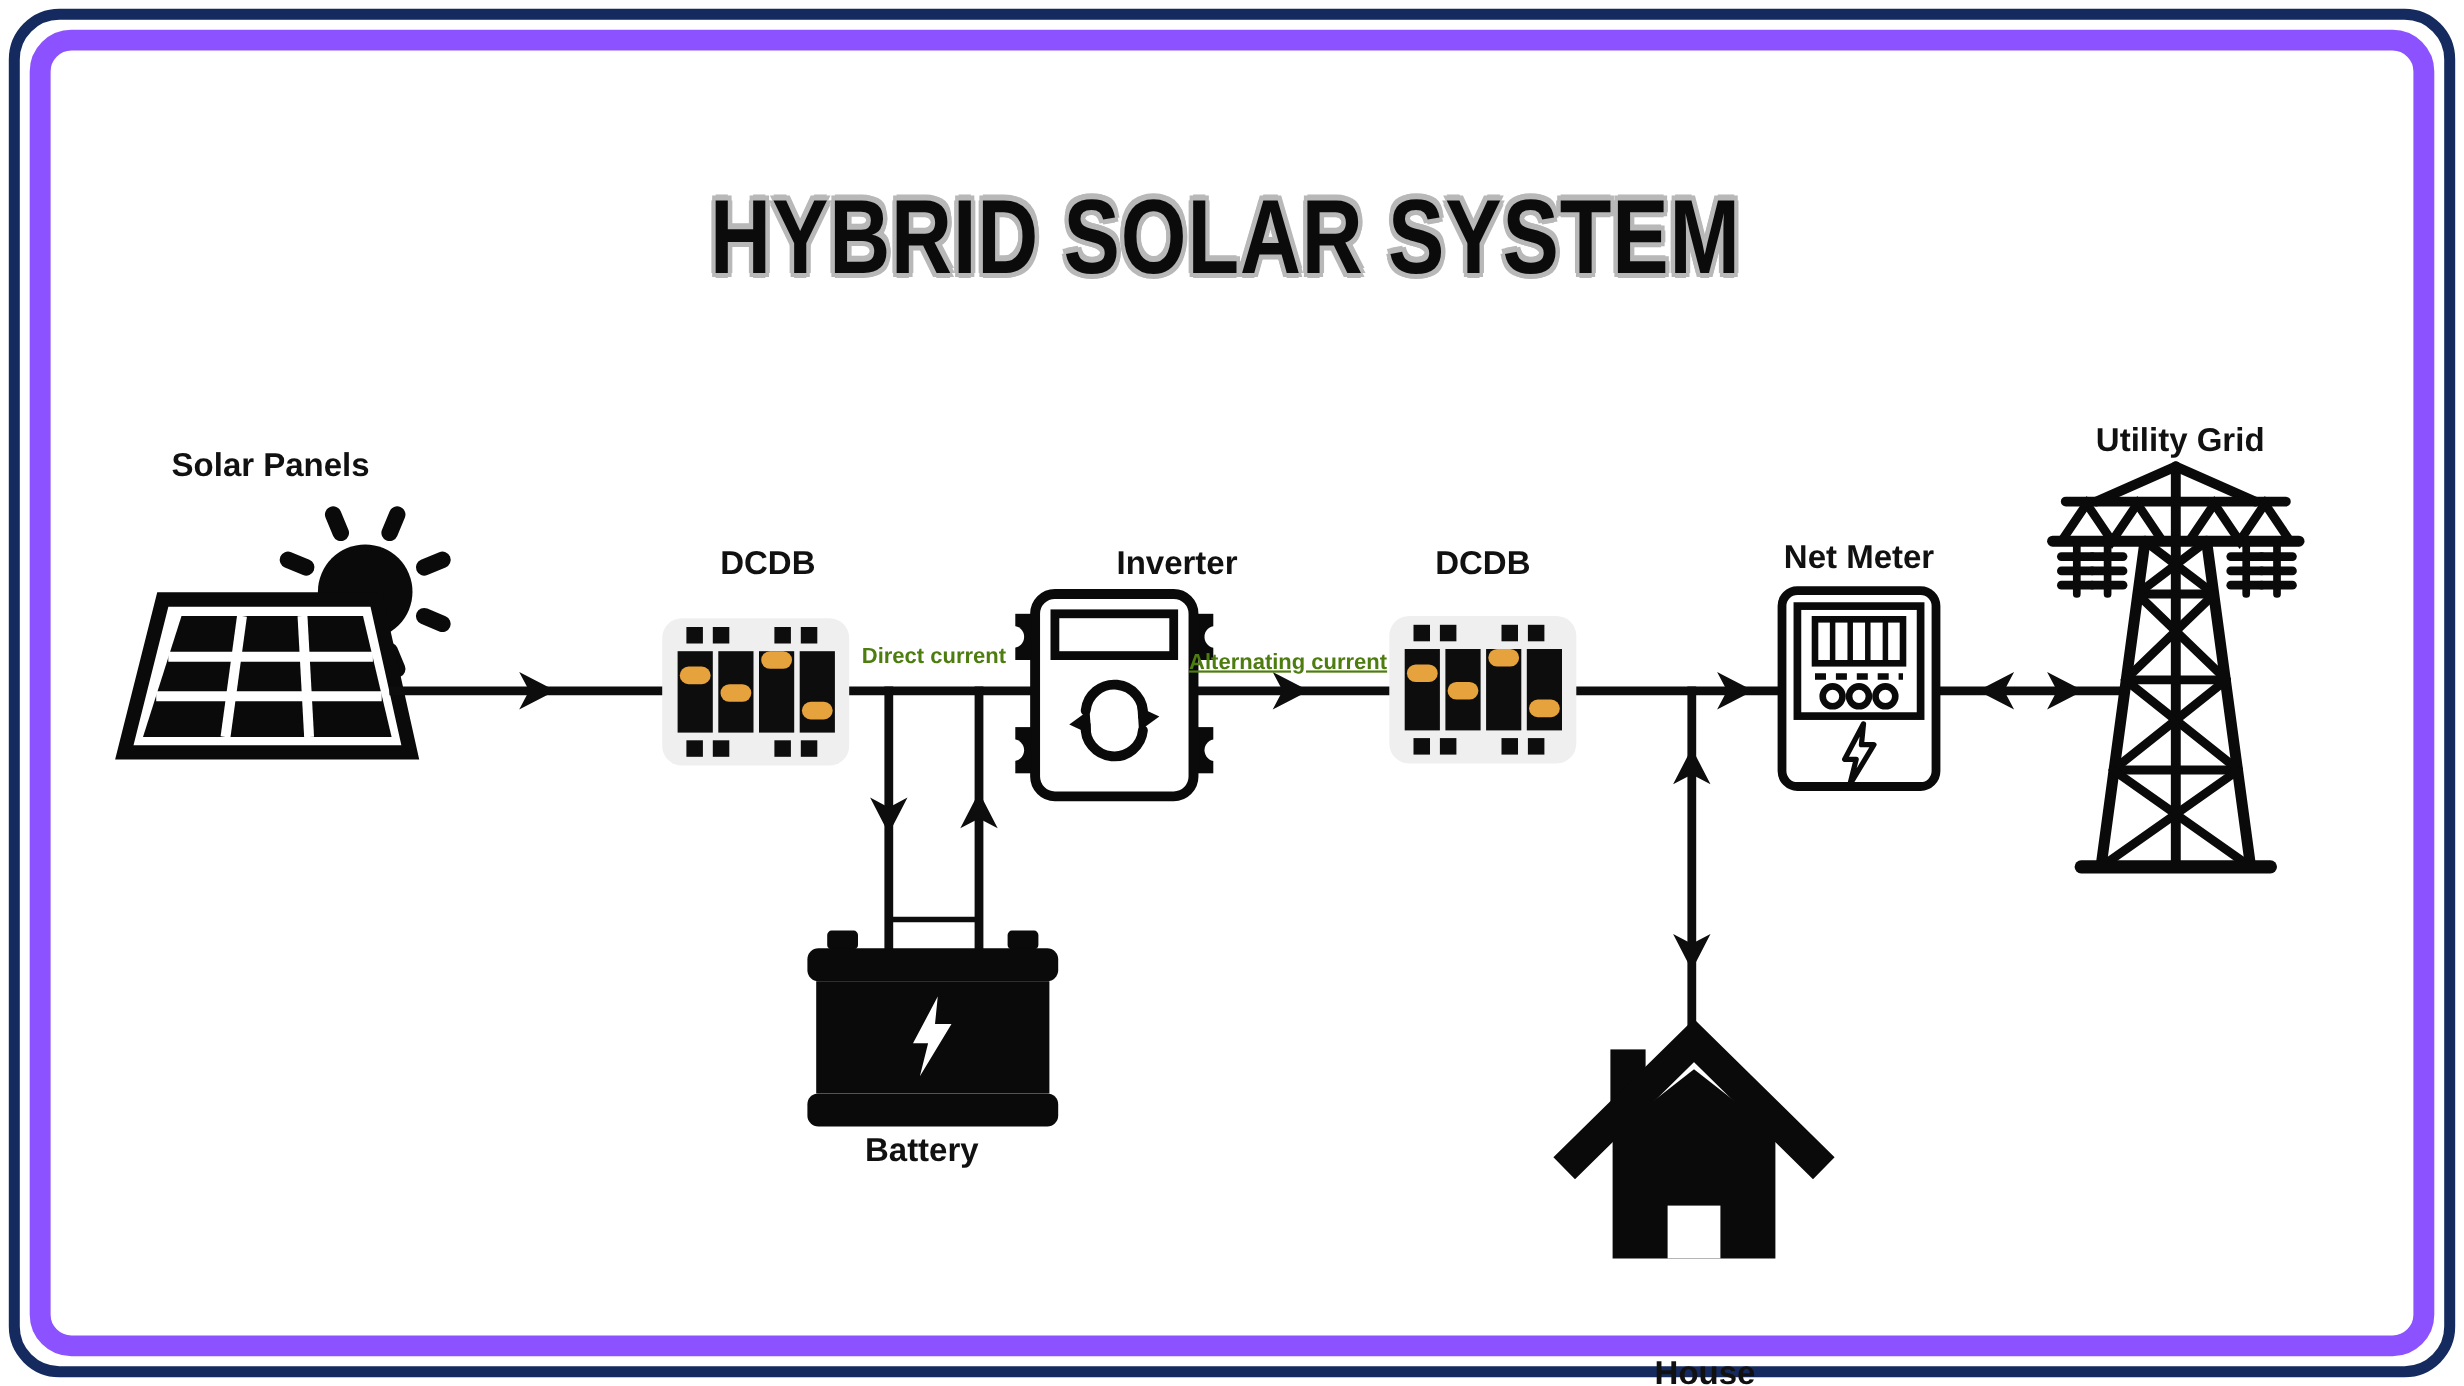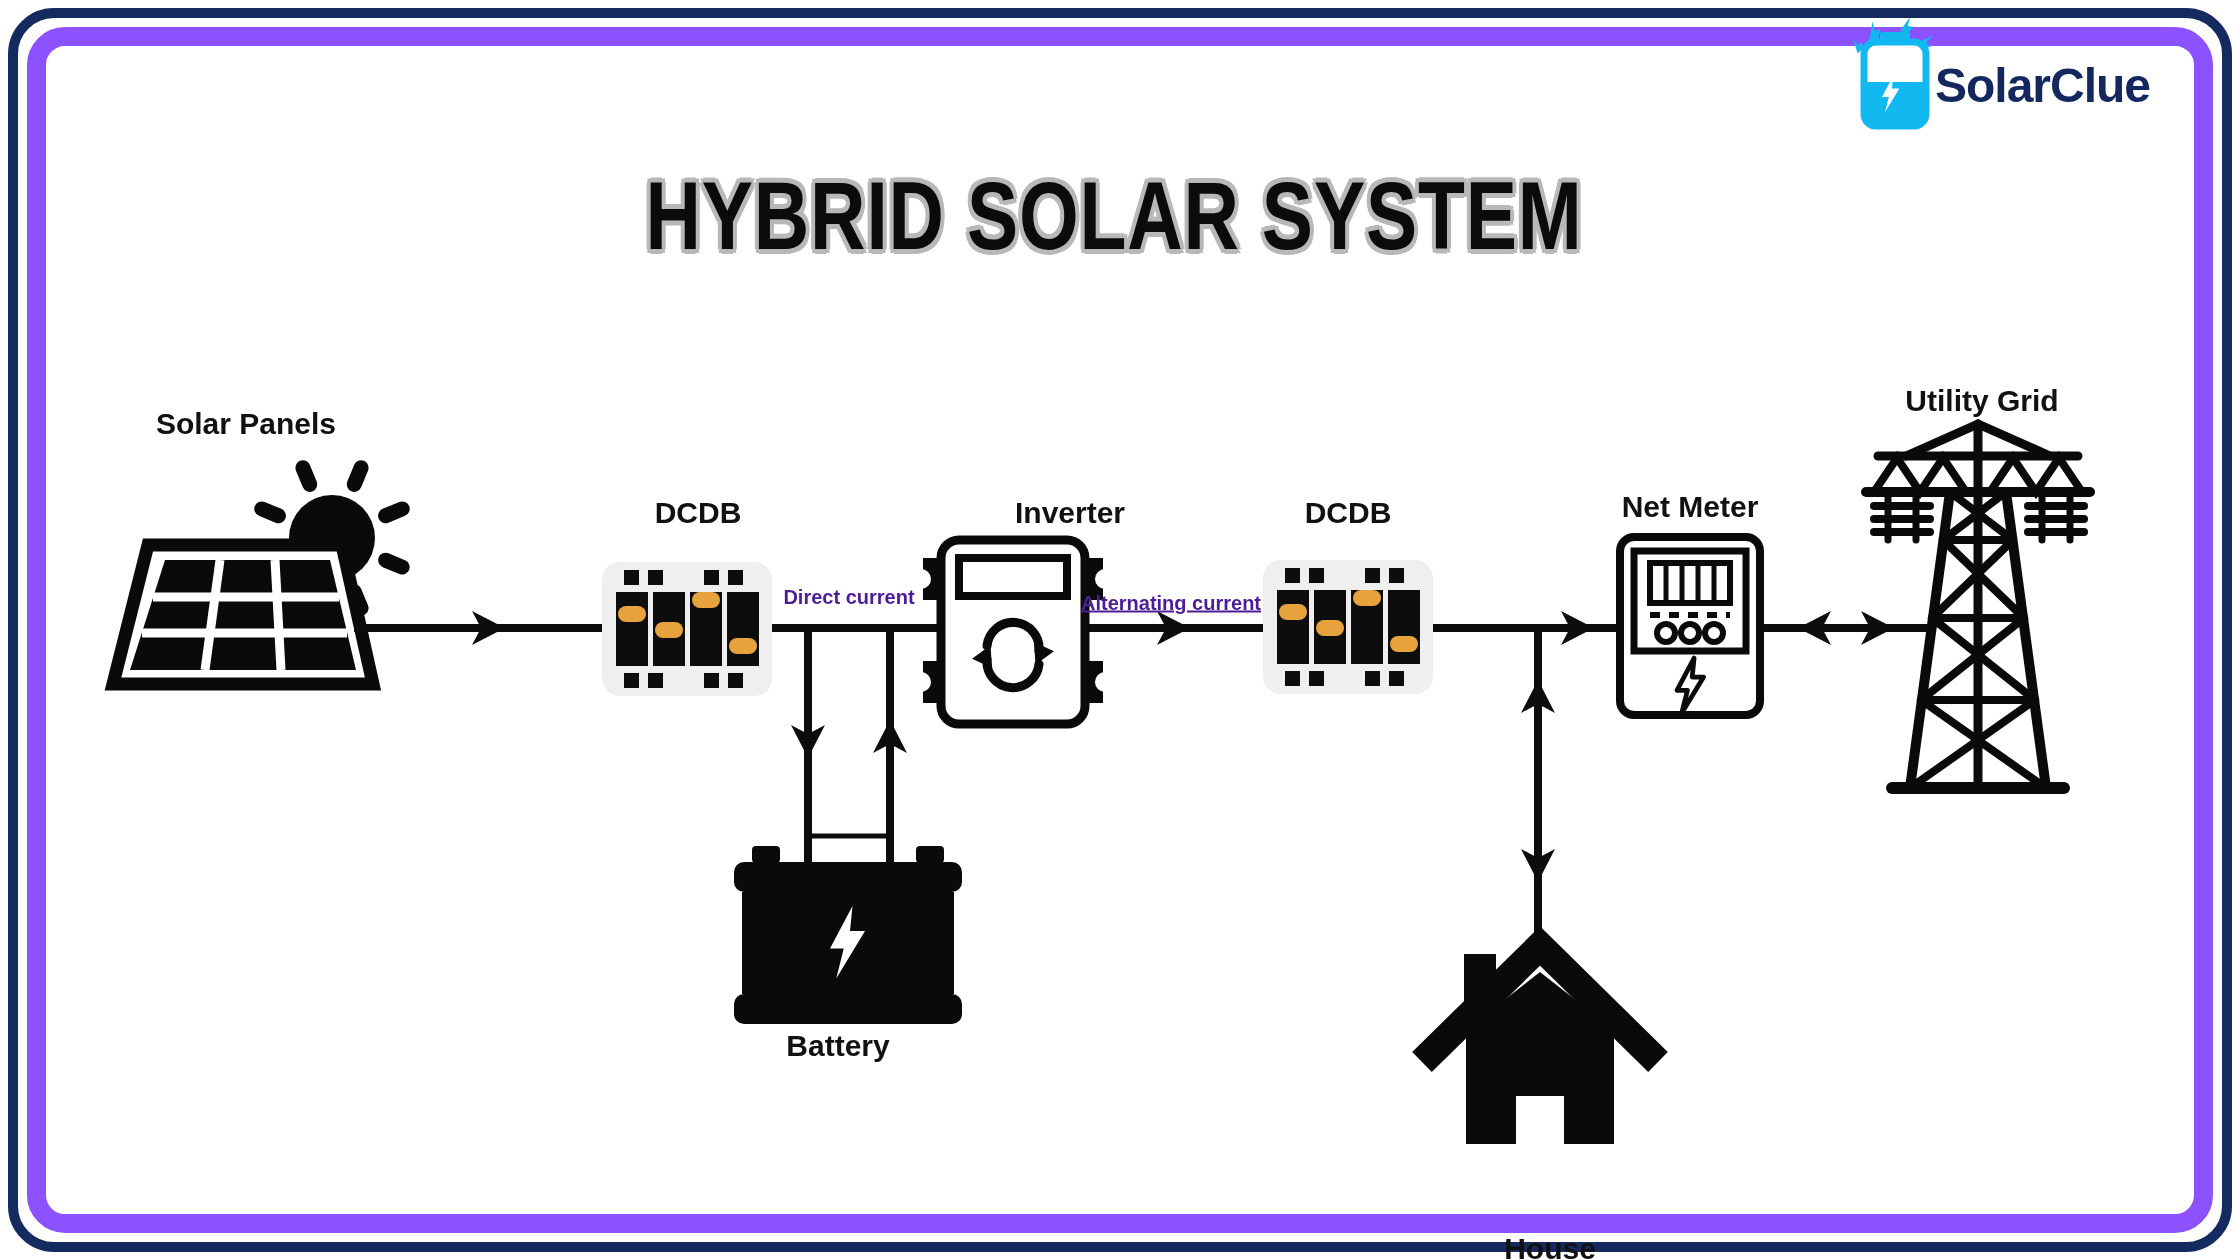--- a/index.html
+++ b/index.html
@@ -11,46 +11,31 @@
          transform-origin:center;font-size:96px;font-weight:700;letter-spacing:1px;color:#0b0b0b;
          white-space:nowrap;line-height:1;
          text-shadow:-4px -4px 0 #b8b8b8,4px -4px 0 #b8b8b8,-4px 4px 0 #b8b8b8,4px 4px 0 #b8b8b8,
                      0 -5px 0 #b8b8b8,0 5px 0 #b8b8b8,-5px 0 0 #b8b8b8,5px 0 0 #b8b8b8;}
   .logo{position:absolute;left:1835px;top:18px;width:360px;height:115px;}
   .logo-text{position:absolute;left:100px;top:40px;font-size:48px;font-weight:800;
              letter-spacing:-1px;color:#14275E;white-space:nowrap;}
   .node-label{position:absolute;transform:translate(-50%,-50%);font-size:30px;font-weight:700;
               color:#111;white-space:nowrap;}
   .wire-label{position:absolute;transform:translate(-50%,-50%);font-size:20px;font-weight:700;
-              color:#4c1d95;white-space:nowrap;}
+              color:#4d7c0f;white-space:nowrap;}
   .diagram{position:absolute;left:0;top:0;}
 </style>
 </head>
 <body>
 
 <div class="canvas">
 
   <div class="border-outer"></div>
   <div class="border-inner"></div>
 
-  <div class="logo">
-    <svg width="360" height="115" viewBox="1835 18 360 115">
-      <g fill="#12B9F0">
-        <path transform="translate(1848,44) rotate(-45) scale(0.40)" d="M18 0 L0 34 L11 34 L5 58 L28 20 L16 20 Z"></path>
-        <path transform="translate(1864,24) rotate(-18) scale(0.50)" d="M18 0 L0 34 L11 34 L5 58 L28 20 L16 20 Z"></path>
-        <path transform="translate(1902,16) rotate(8) scale(0.45)" d="M18 0 L0 34 L11 34 L5 58 L28 20 L16 20 Z"></path>
-        <path transform="translate(1926,30) rotate(38) scale(0.50)" d="M18 0 L0 34 L11 34 L5 58 L28 20 L16 20 Z"></path>
-      </g>
-      <rect x="1880" y="32" width="30" height="12" rx="3" fill="#12B9F0"></rect>
-      <rect x="1864" y="42" width="62" height="84" rx="12" fill="#ffffff" stroke="#12B9F0" stroke-width="7"></rect>
-      <path d="M1864 82 h62 v32 a12 12 0 0 1 -12 12 h-38 a12 12 0 0 1 -12 -12 Z" fill="#12B9F0"></path>
-      <path transform="translate(1882,76) scale(0.62)" d="M18 0 L0 34 L11 34 L5 58 L28 20 L16 20 Z" fill="#ffffff"></path>
-    </svg>
-    <div class="logo-text">SolarClue</div>
-  </div>
 
   <div class="title">HYBRID SOLAR SYSTEM</div>
 
   <svg class="diagram" width="2240" height="1260" viewBox="0 0 2240 1260">
     <g stroke="#0a0a0a" fill="none">
 
       <g stroke="#0a0a0a" stroke-width="15" stroke-linecap="round">
         <circle cx="332" cy="538" r="43" fill="#0a0a0a" stroke="none"></circle>
         <line x1="385.6" y1="515.8" x2="402.2" y2="508.9"></line>
         <line x1="354.2" y1="484.4" x2="361.1" y2="467.8"></line>

